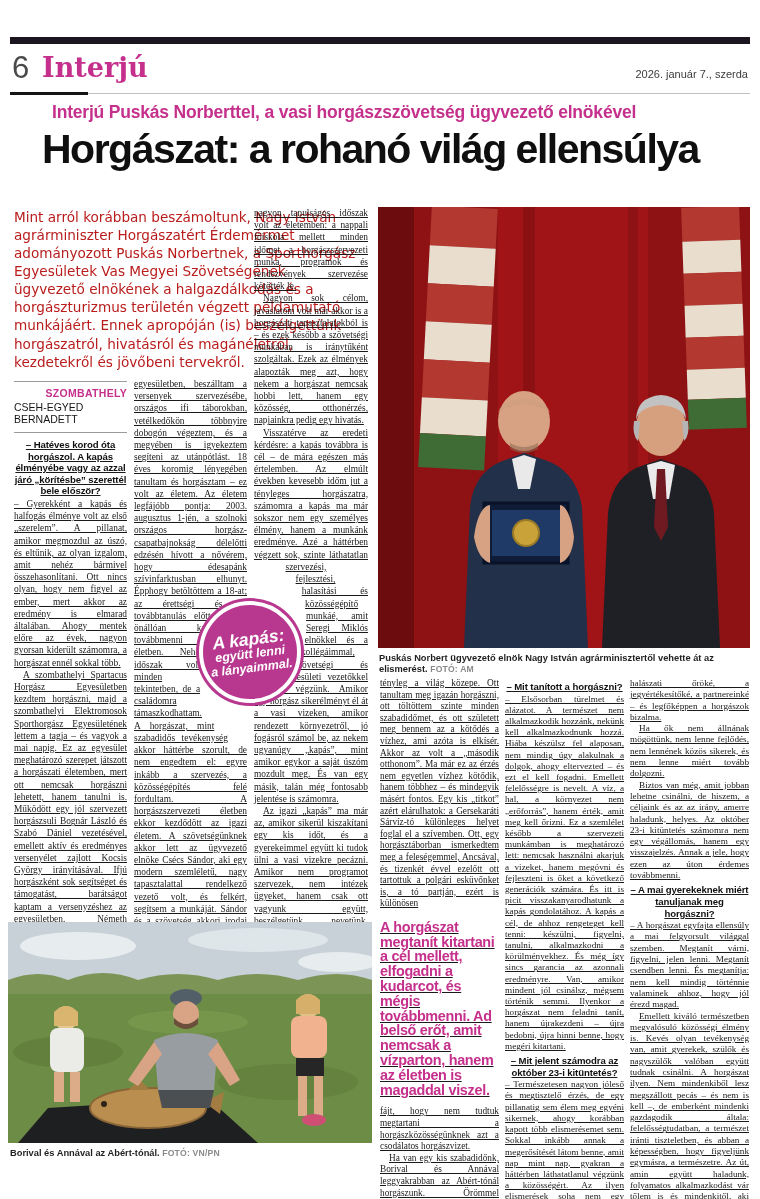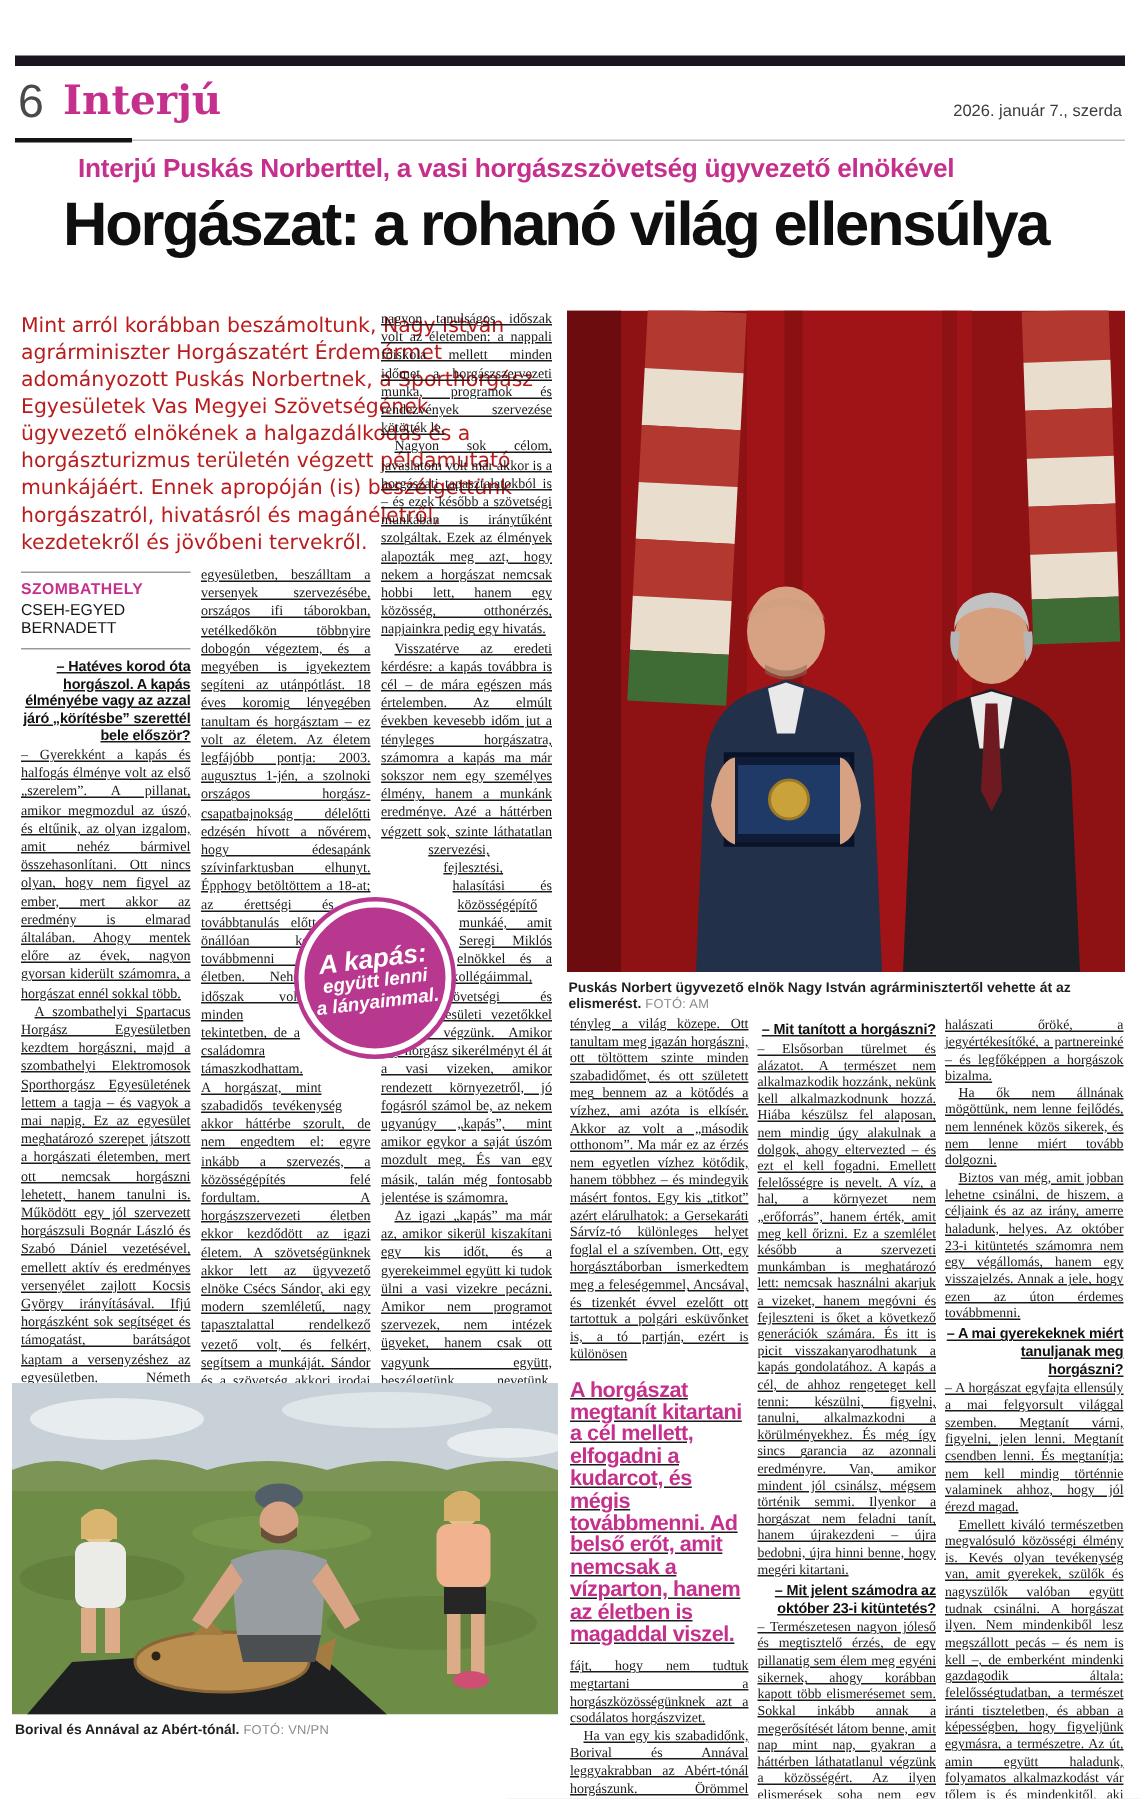--- a/index.html
+++ b/index.html
@@ -14,27 +14,27 @@
   .rule-thin{position:absolute;left:88px;top:93px;width:662px;height:1px;background:#c2c2c2;}
   .kicker{position:absolute;left:12px;top:102px;width:740px;
           font:bold 17.5px "Liberation Sans",sans-serif;color:#c5308c;letter-spacing:-.2px;margin-left:40px;}
   .headline{position:absolute;left:10px;top:126px;width:748px;
             font:bold 41px "Liberation Sans",sans-serif;color:#0f0f0f;letter-spacing:-1.5px;margin-left:32px;}
   
   .lead{position:absolute;left:14px;top:208px;width:342px;
         font:normal 13.6px/1.33 "DejaVu Sans",sans-serif;color:#b91c1c;}
   .byline{position:absolute;left:14px;top:381px;width:113px;border-top:1px solid #9b9b9b;
           border-bottom:1px solid #9b9b9b;padding:5px 0 7px 0;}
-  .dateline{font:bold 10.5px "Liberation Sans",sans-serif;color:#c5308c;letter-spacing:.3px;}
+  .dateline{font:bold 10.5px "Liberation Sans",sans-serif;color:#c5308c;letter-spacing:.3px;text-align:right;}
   .author{font:normal 10.5px "Liberation Sans",sans-serif;color:#161616;margin-top:2px;}
   
   .col{position:absolute;text-align:justify;font:normal 9.4px/12.2px "Liberation Serif",serif;color:#1a1a1a;text-decoration:underline;}
   .col p{margin:0;}
   .col p.ind{text-indent:9px;}
-  .q{font:bold 9.6px/11.6px "Liberation Sans",sans-serif;color:#101010;text-align:right;
+  .q{font:bold 9.6px/11.6px "Liberation Sans",sans-serif;color:#101010;text-align:center;
      letter-spacing:-.1px;margin:3px 0 1px 0 !important;}
   #col1{left:14px;top:436px;width:113px;}
   #col2{left:134px;top:378px;width:113px;}
   #col3{left:254px;top:207px;width:114px;}
   #col4{left:380px;top:678px;width:119px;font-size:9.3px;line-height:11.6px;}
   #col5{left:505px;top:678px;width:119px;font-size:9.2px;line-height:11.2px;}
   #col6{left:630px;top:678px;width:119px;font-size:9.2px;line-height:11.3px;}
   .wrapR{float:right;width:57px;height:116px;shape-outside:circle(62px at 72px 58px);}
   .wrapL{float:left;width:52px;height:132px;shape-outside:circle(66px at -14px 60px);}
   
@@ -48,21 +48,21 @@
   
   .pullquote{font:bold 14.4px/14.8px "Liberation Sans",sans-serif;color:#c5308c;
              text-align:left;letter-spacing:-.3px;margin:10px 0 9px 0 !important;}
   
   .main-photo{position:absolute;left:378px;top:207px;width:372px;height:441px;z-index:2;}
   .family-photo{position:absolute;left:8px;top:922px;width:364px;height:221px;z-index:2;}
   .caption-main{position:absolute;left:379px;top:653px;width:371px;
                 font:bold 9.3px/11px "Liberation Sans",sans-serif;color:#1f1f1f;z-index:3;}
   .caption-family{position:absolute;left:10px;top:1148px;width:360px;
                   font:bold 9.3px/11px "Liberation Sans",sans-serif;color:#1f1f1f;z-index:3;}
-  .credit{font-weight:normal;color:#8a8a8a;font-size:8.6px;letter-spacing:.2px;}
+  .credit{font-weight:bold;color:#8a8a8a;font-size:8.6px;letter-spacing:.2px;}
 </style>
 </head>
 <body>
 
 <div class="page">
 
   <div class="topbar"></div>
   <div class="pagenum">6</div>
   <div class="section">Interjú</div>
   <div class="edition-date">2026. január 7., szerda</div>

